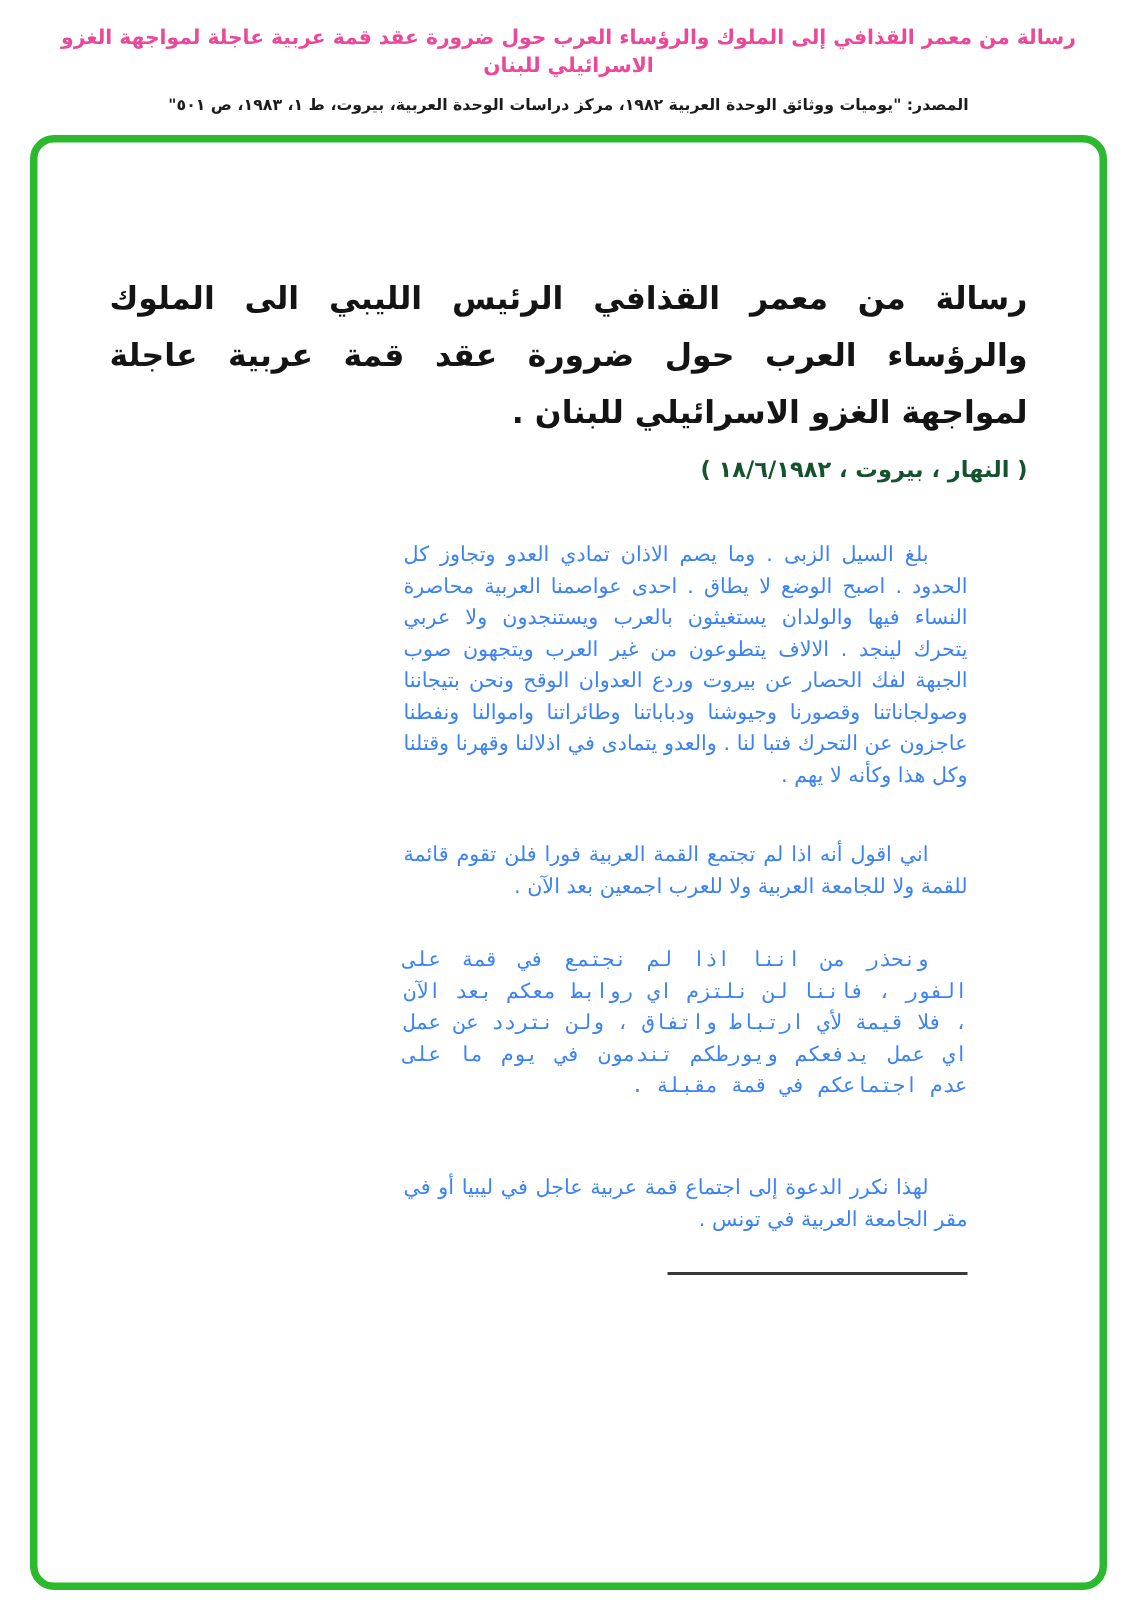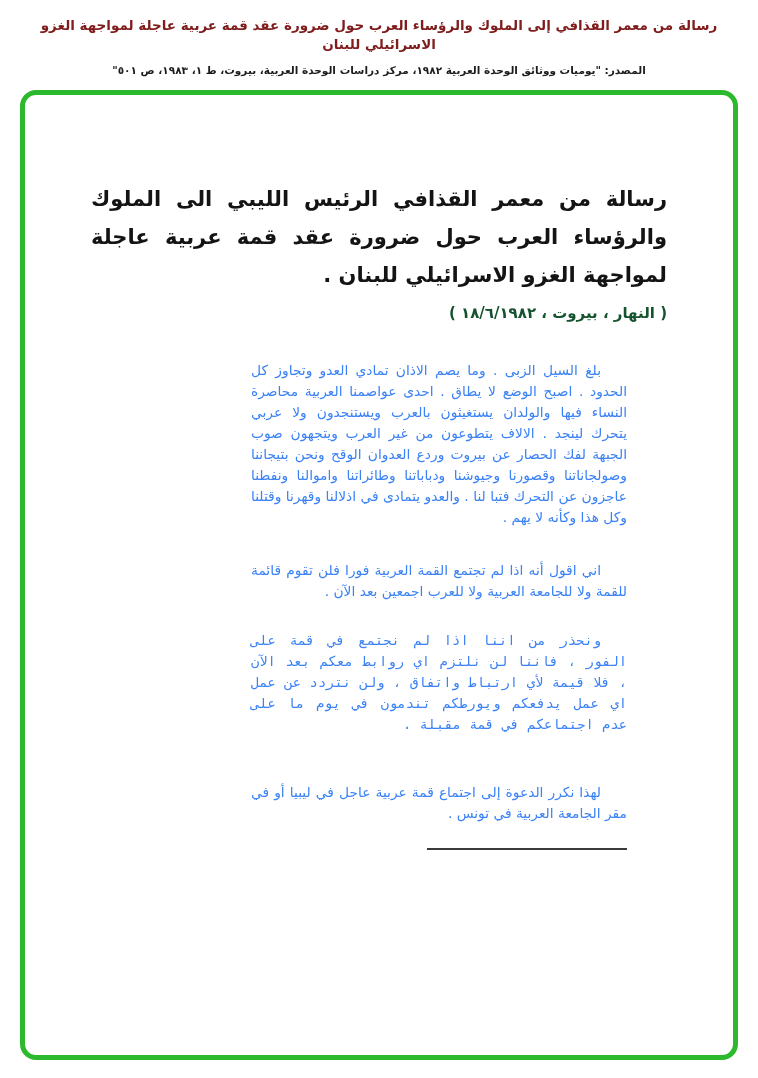--- a/index.html
+++ b/index.html
@@ -15,21 +15,21 @@
   }
 
   
   .top-header {
     text-align: center;
     padding-top: 16px;
   }
   .top-title {
     font-size: 13.5px;
     font-weight: bold;
-    color: #7f1d1d;
+    color: #ec4899;
     line-height: 1.4;
     padding: 0 30px;
   }
   .top-source {
     font-size: 10.5px;
     font-weight: bold;
     color: #1c1c1c;
     margin-top: 10px;
   }
 
@@ -40,21 +40,21 @@
     right: 20px;
     top: 90px;
     bottom: 18px;
     border: 5px solid #2db92d;
     border-radius: 16px;
     background: #ffffff;
   }
   .doc {
     position: absolute;
     inset: 0;
-    padding: 0 66px;
+    padding: 0 48px;
   }
 
   .doc-title {
     margin-top: 86px;
     font-size: 21px;
     font-weight: bold;
     color: #141414;
     line-height: 1.8;
     text-align: justify;
     letter-spacing: 0.2px;

